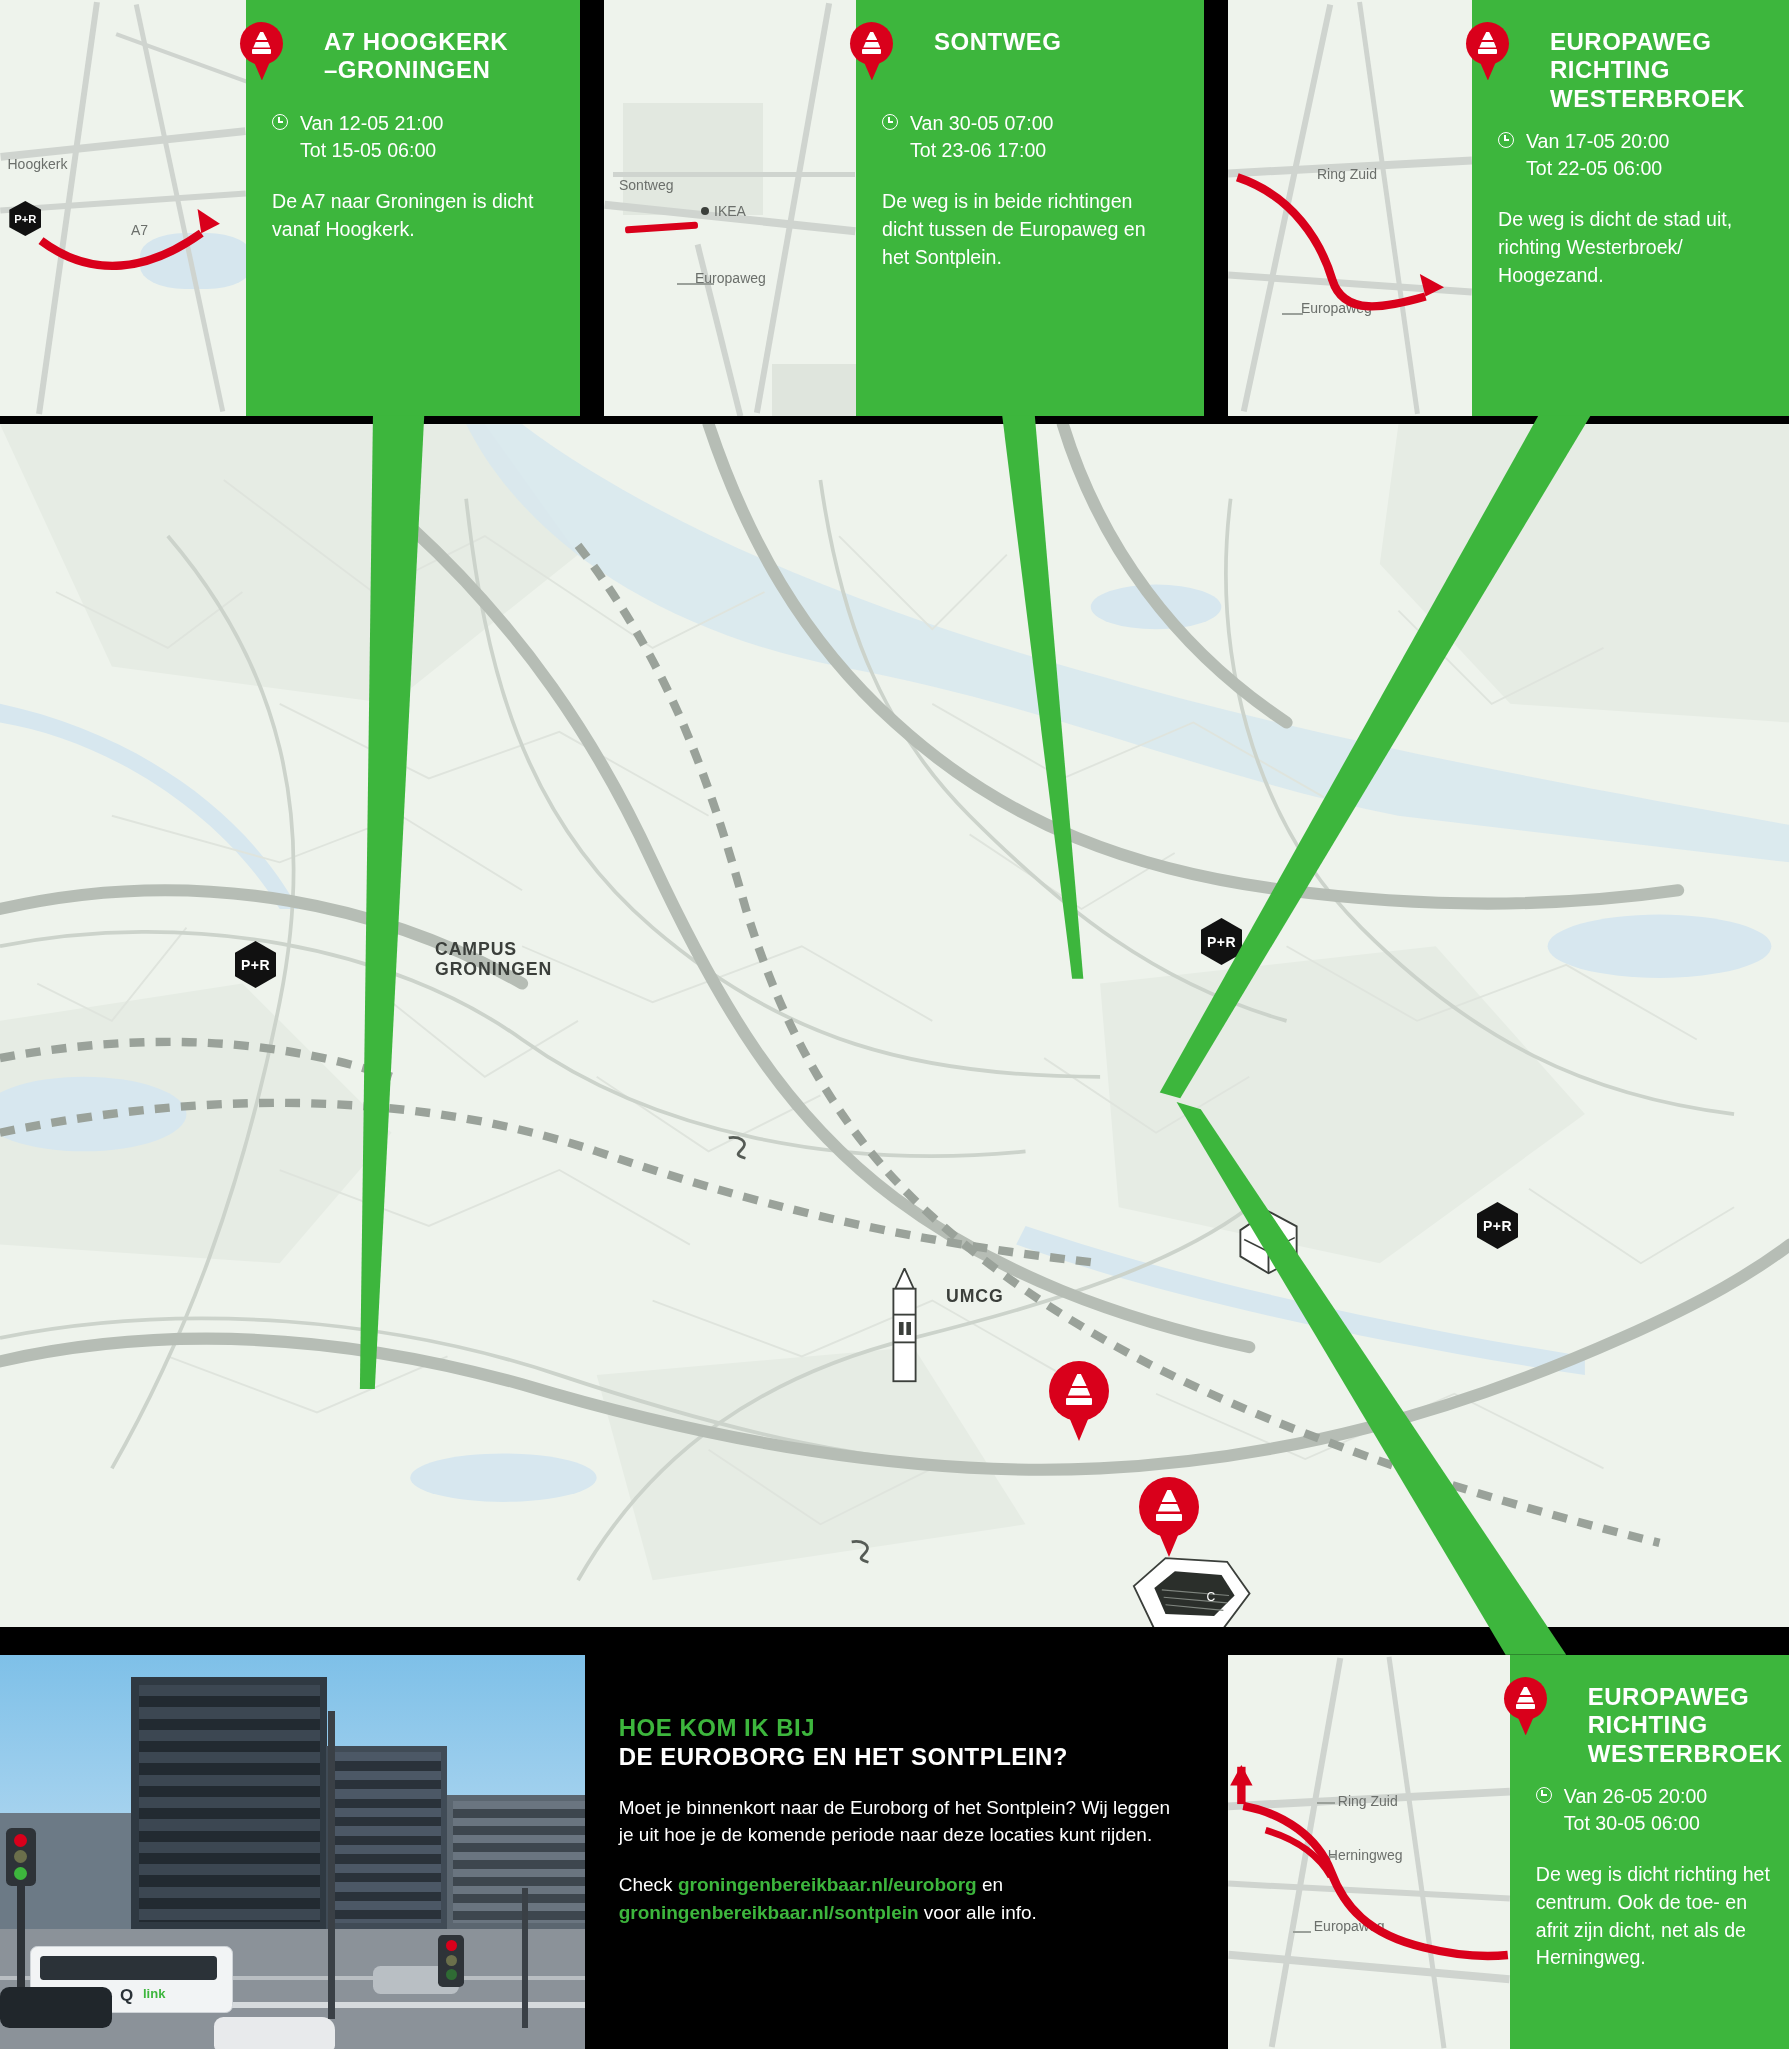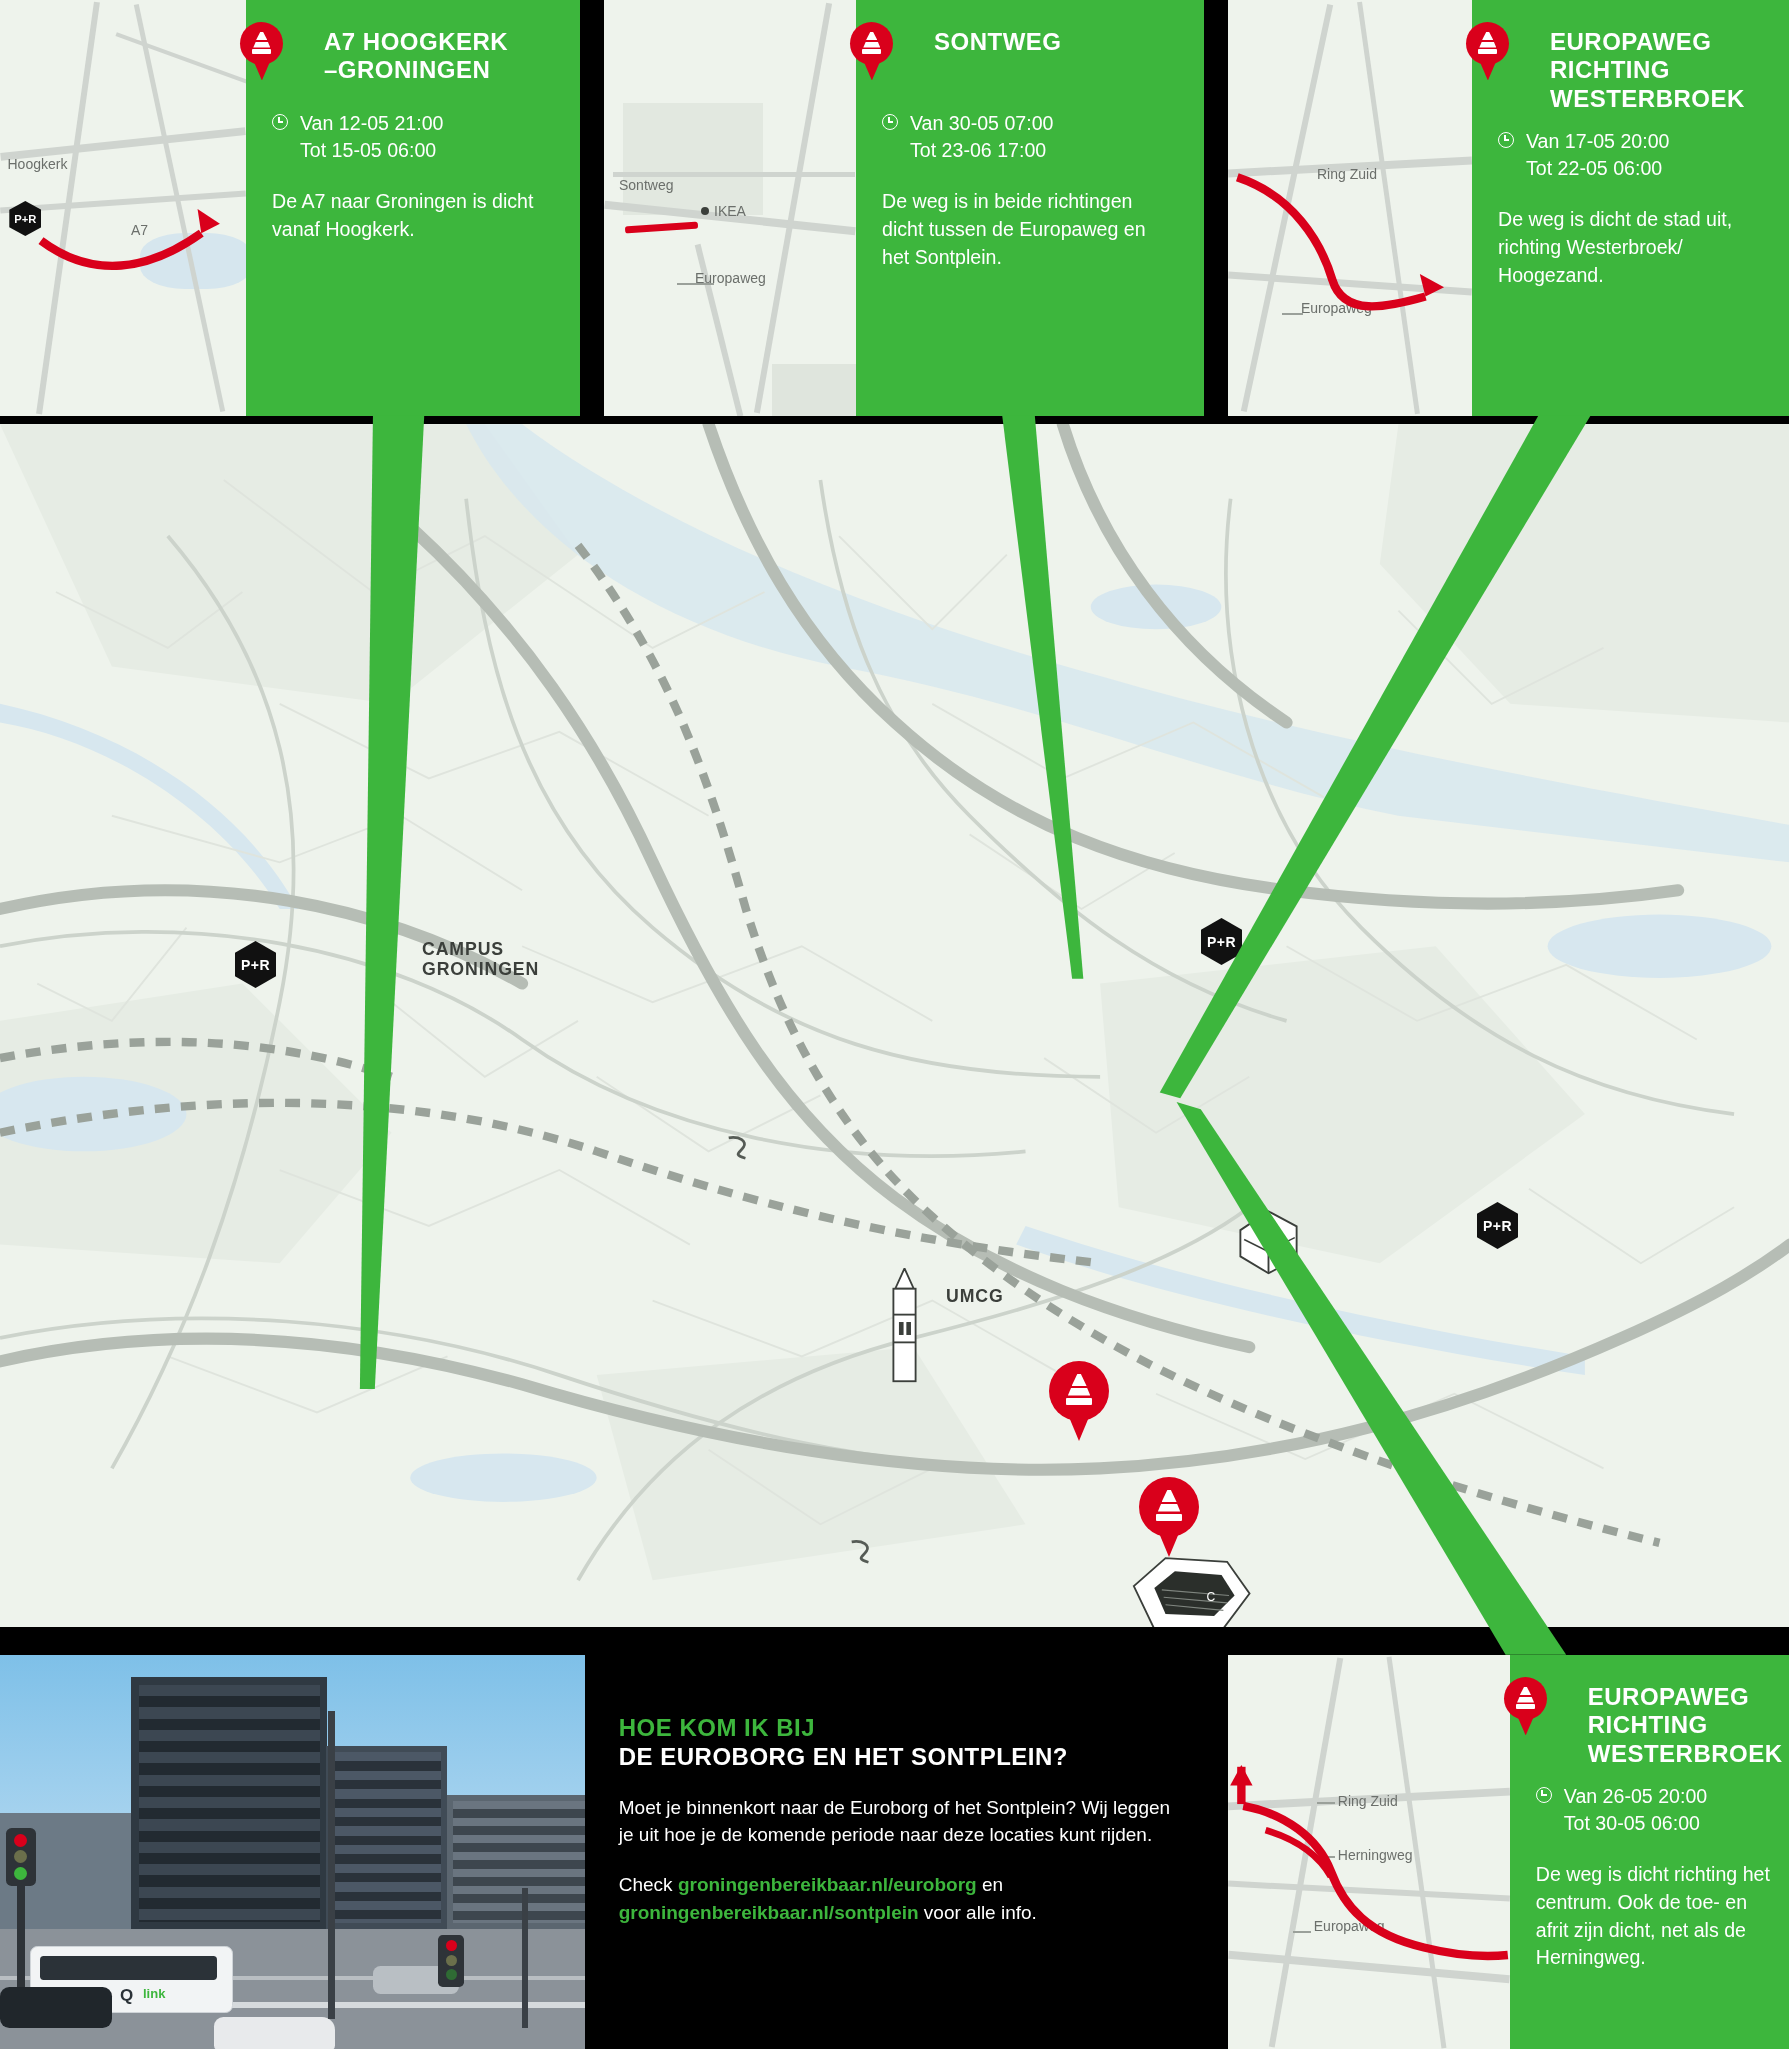--- a/index.html
+++ b/index.html
@@ -470,21 +470,21 @@
     <div class="pr-hex" style="left:235px;top:517px;">
         <span>P+R</span>
       </div>
     <div class="pr-hex" style="left:1201px;top:494px;">
         <span>P+R</span>
       </div>
     <div class="pr-hex" style="left:1477px;top:778px;">
         <span>P+R</span>
       </div>
 
-    <div class="map-label" style="left:422px;top:515px;">
+    <div class="map-label" style="left:435px;top:515px;">
       <div>CAMPUS</div>
       <div>GRONINGEN</div>
     </div>
     <div class="map-label" style="left:946px;top:862px;text-align:center;">
       <div>UMCG</div>
     </div>
 
     <div style="position:absolute;left:886px;top:844px;">
       <svg width="37" height="121" viewBox="0 0 40 130">
         <polygon points="20,0 30,22 10,22" fill="#fff" stroke="#3b3f3b" stroke-width="2"></polygon>
@@ -608,21 +608,21 @@
 
     <div class="bottom-card">
       <div class="card-map" style="width:282px;height:395px;">
         <div class="mm-block" style="left:0;top:0;width:282px;height:395px;background:#eef3ec;"></div>
         <div class="mm-road" style="left:0;top:140px;width:282px;height:7.5px;transform:rotate(-3deg);"></div>
         <div class="mm-road" style="left:0;top:233px;width:282px;height:5.6px;transform:rotate(3deg);"></div>
         <div class="mm-road" style="left:0;top:308px;width:282px;height:7.5px;transform:rotate(5deg);"></div>
         <div class="mm-road" style="left:75px;top:0;width:5.6px;height:395px;transform:rotate(10deg);"></div>
         <div class="mm-road" style="left:186px;top:0;width:4.7px;height:395px;transform:rotate(-8deg);"></div>
         <div class="mm-label" style="left:110px;top:138px;">Ring Zuid</div>
-        <div class="mm-label" style="left:110px;top:192px;">Herningweg</div>
+        <div class="mm-label" style="left:100px;top:192px;">Herningweg</div>
         <div class="mm-label" style="left:86px;top:263px;">Europaweg</div>
         <div class="mm-road" style="left:89px;top:147px;width:18.6px;height:1.9px;background:#9aa09a;"></div>
         <div class="mm-road" style="left:89px;top:201px;width:18.6px;height:1.9px;background:#9aa09a;"></div>
         <div class="mm-road" style="left:65px;top:276px;width:18.6px;height:1.9px;background:#9aa09a;"></div>
         <svg width="282" height="395" style="position:absolute;left:0;top:0;" viewBox="0 0 302 424">
           <path d="M14 160 C 14 120, 14 120, 14 120" stroke="#d9001b" stroke-width="9" fill="none"></path>
           <path d="M14 118 l -12 22 l 24 0 z" fill="#d9001b"></path>
           <path d="M16 162 C 60 170, 96 196, 110 232 C 124 270, 150 300, 210 314 C 250 324, 280 324, 300 322" stroke="#d9001b" stroke-width="9" fill="none"></path>
           <path d="M40 188 C 80 200, 100 220, 110 238" stroke="#d9001b" stroke-width="7" fill="none"></path>
         </svg>

